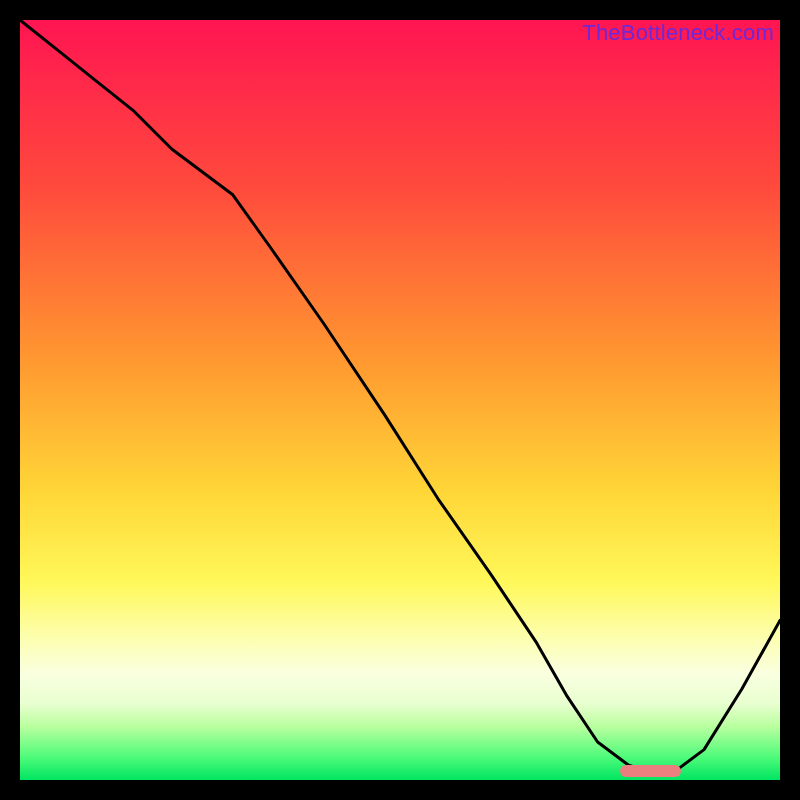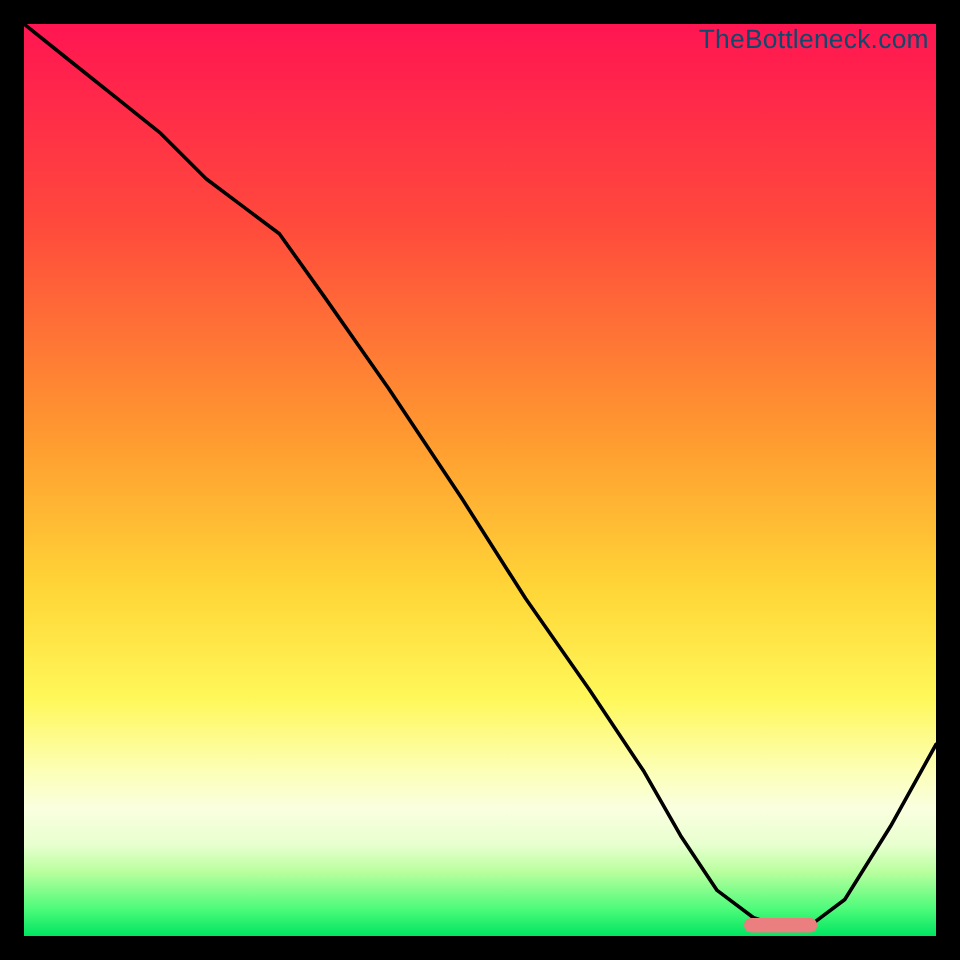--- a/index.html
+++ b/index.html
@@ -41,21 +41,21 @@
     height: 100%;
   }
   .marker {
     position: absolute;
     border-radius: 6px;
   }
   .watermark {
     position: absolute;
     top: 0;
     right: 6px;
-    color: #0c4a6e;
+    color: #6d28d9;
     font-size: 22px;
     letter-spacing: 0.2px;
     font-weight: 500;
   }
 </style>
 </head>
 <body>
 
 <div class="outer">
   <div class="plot-area">

